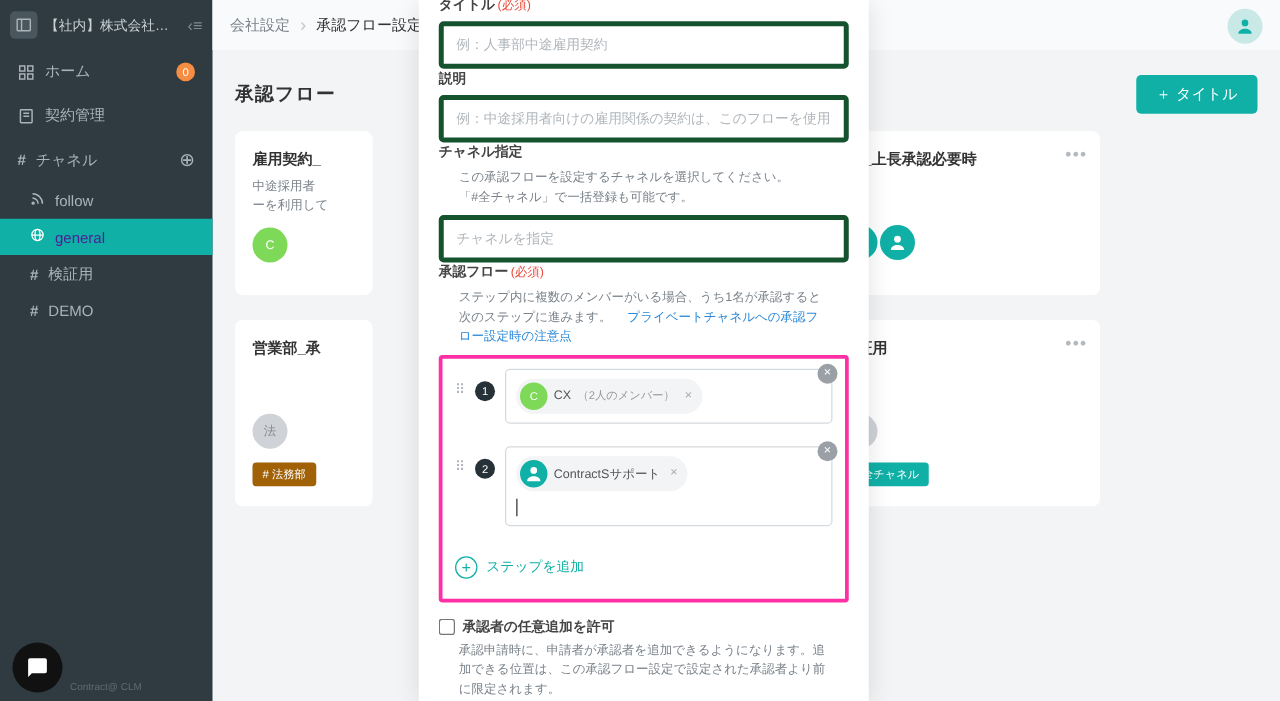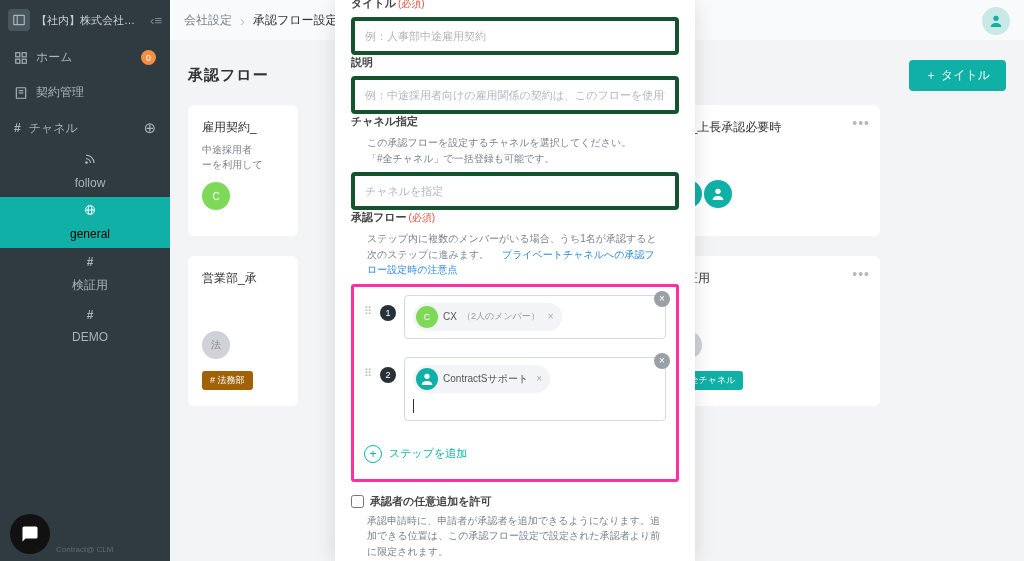--- a/index.html
+++ b/index.html
@@ -9,42 +9,42 @@
   .sidebar { position: absolute; left:0; top:0; width:170px; height:561px; background:#2f3a41; color:#aab3b9; }
   .sidebar .brand { display:flex; align-items:center; height:40px; padding:0 8px; gap:6px;}
   .sidebar .brand .logo { width:22px; height:22px; background:#4a565e; border-radius:4px; display:flex; align-items:center;justify-content:center;}
   .sidebar .brand .logo svg { width:14px; height:14px; stroke:#aab3b9;}
   .sidebar .brand .title { font-size:11px; color:#c8d0d4; white-space:nowrap; overflow:hidden; text-overflow:ellipsis; flex:1;}
   .sidebar .brand .collapse { font-size:13px; color:#7e8a91;}
   .nav-item { display:flex; align-items:center; gap:8px; padding:9px 14px; font-size:12px; cursor:pointer;}
   .nav-item .icon { width:14px; height:14px; display:inline-flex; align-items:center; justify-content:center;}
   .nav-item .badge { margin-left:auto; background:#f58e42; width:15px;height:15px;border-radius:50%; font-size:9px; color:#fff; display:flex;align-items:center;justify-content:center;}
   .nav-head { display:flex; align-items:center; justify-content:space-between; padding:9px 14px; font-size:12px;}
-  .channel-item { display:flex; align-items:center; gap:8px; padding:7px 14px 7px 24px; font-size:12px; cursor:pointer;flex-direction:column;}
-  .channel-item.active { background:#10b0a7; color:#000000; }
+  .channel-item { display:flex; align-items:center; gap:8px; padding:7px 14px 7px 24px; font-size:12px; cursor:pointer;}
+  .channel-item.active { background:#10b0a7; color:#4c1d95; }
   .sidebar .footer { position:absolute; bottom:7px; left:10px; display:flex; align-items:flex-end; gap:6px;}
   .chat-btn { width:40px; height:40px; background:#111; border-radius:50%; display:flex; align-items:center;justify-content:center;}
   .chat-btn svg{ width:18px;height:18px; fill:#fff;}
   .powered { font-size:8px; color:#5f6b72;}
 
   
   .main { position:absolute; left:170px; top:0; right:0; height:561px; }
   .topbar { height:40px; display:flex; align-items:center; padding:0 14px; font-size:12px; color:#7a828a; background:#f9fafb;}
   .topbar .sep { margin:0 8px; color:#c2c7cc;}
   .topbar .avatar-top { position:absolute; right:14px; top:7px; width:28px;height:28px;border-radius:50%; background:#c9e9e7; display:flex;align-items:center;justify-content:center;}
   .topbar .avatar-top svg{ width:16px;height:16px; fill:#10b0a7;}
 
   .content { padding:20px 18px; }
   .content-head { display:flex; align-items:center; justify-content:space-between; margin-bottom:14px;}
   .content-head .heading { font-size:15px; font-weight:600; color:#333; letter-spacing:1px;}
   .new-btn { background:#10b0a7; color:#fff; font-size:12px; padding:7px 16px; border-radius:4px; display:flex; align-items:center; gap:4px; border:none;}
 
   .card-row { display:flex; gap:16px; margin-bottom:20px;}
   .card { background:#fff; border-radius:6px; width:220px; padding:14px 14px 16px; position:relative;}
-  .card .card-title { font-size:12px; font-weight:400; color:#333; margin-bottom:6px;}
+  .card .card-title { font-size:12px; font-weight:700; color:#333; margin-bottom:6px;}
   .card .card-desc { font-size:10px; color:#7a828a; line-height:1.5; margin-bottom:10px; min-height:28px;}
   .card .more { position:absolute; top:10px; right:10px; color:#b3b9bf; font-size:14px; letter-spacing:1px;}
   .card .avatar-row { display:flex; gap:-4px; margin-bottom:10px;}
   .a-circle { width:28px;height:28px;border-radius:50%; display:flex;align-items:center;justify-content:center; font-size:10px; color:#fff;}
   .a-green{background:#7dd957;} .a-teal{background:#10b0a7;} .a-gray{background:#cfd3d7;} .a-duo{ background:linear-gradient(90deg,#3f87f5 50%,#10b0a7 50%);}
   .a-circle.small{ width:22px;height:22px; font-size:9px;}
   .tag { background:#10b0a7; color:#fff; font-size:9px; padding:3px 8px; border-radius:3px; display:inline-flex; align-items:center; gap:3px;}
   .tag.gray { background:#a16207;}
 
   

